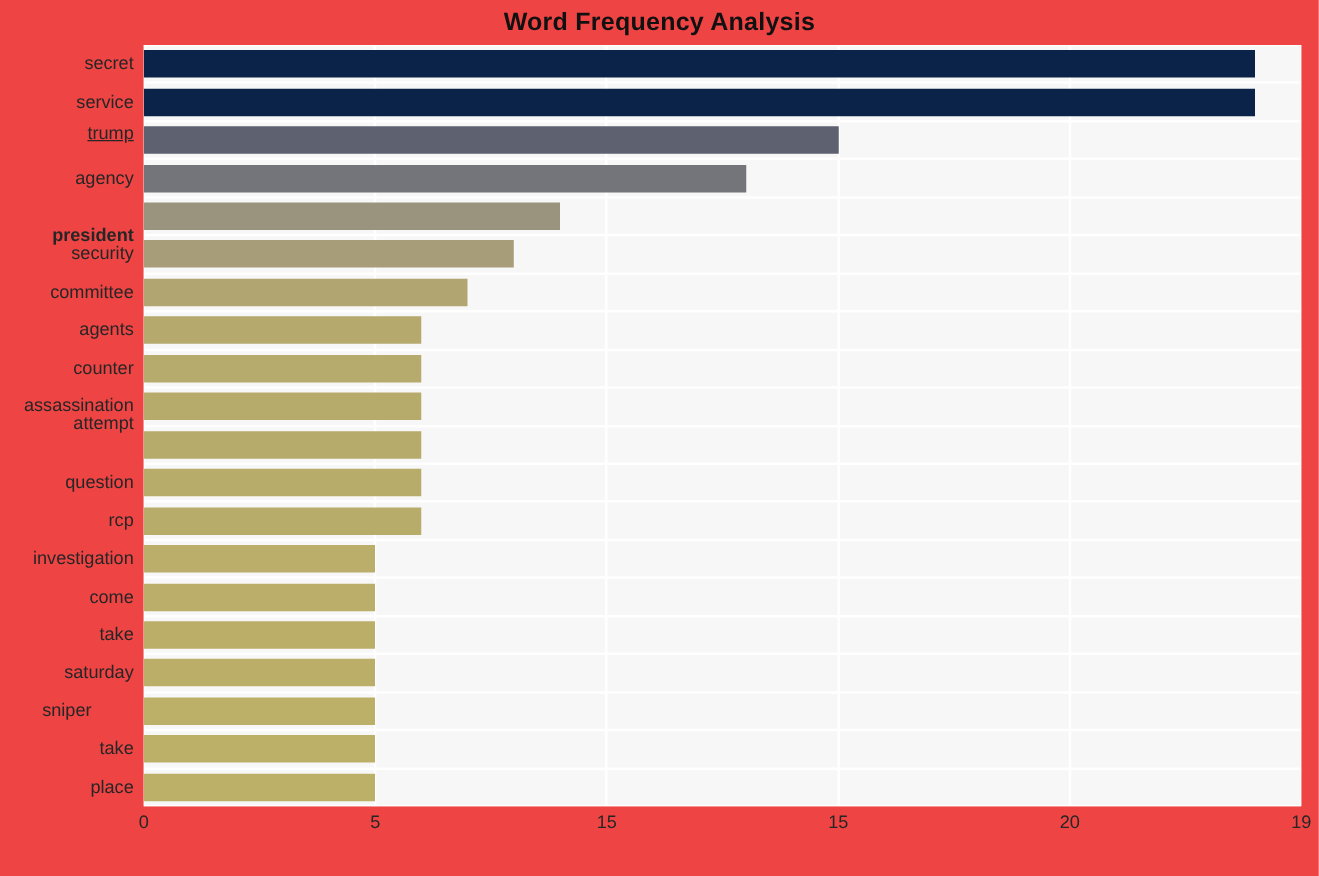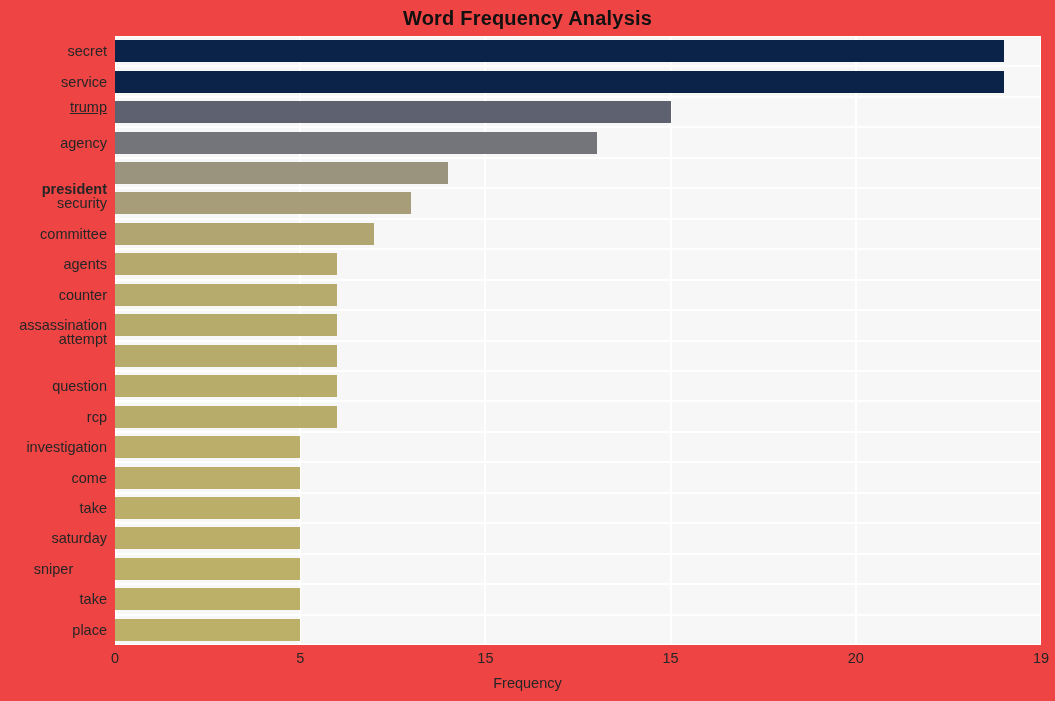--- a/index.html
+++ b/index.html
@@ -182,15 +182,14 @@
 
   <div id="x-labels">
       <div class="x-label" style="left: 115px; color: rgb(38, 38, 38);">0</div>
       <div class="x-label" style="left: 300.2px; color: rgb(38, 38, 38);">5</div>
       <div class="x-label" style="left: 485.4px; color: rgb(38, 38, 38);">15</div>
       <div class="x-label" style="left: 670.6px; color: rgb(38, 38, 38);">15</div>
       <div class="x-label" style="left: 855.8px; color: rgb(38, 38, 38);">20</div>
       <div class="x-label" style="left: 1041px; color: rgb(38, 38, 38);">19</div>
     </div>
 
-  <div id="x-axis-title">Frequency</div>
 
 </div>
 
 </body></html>

